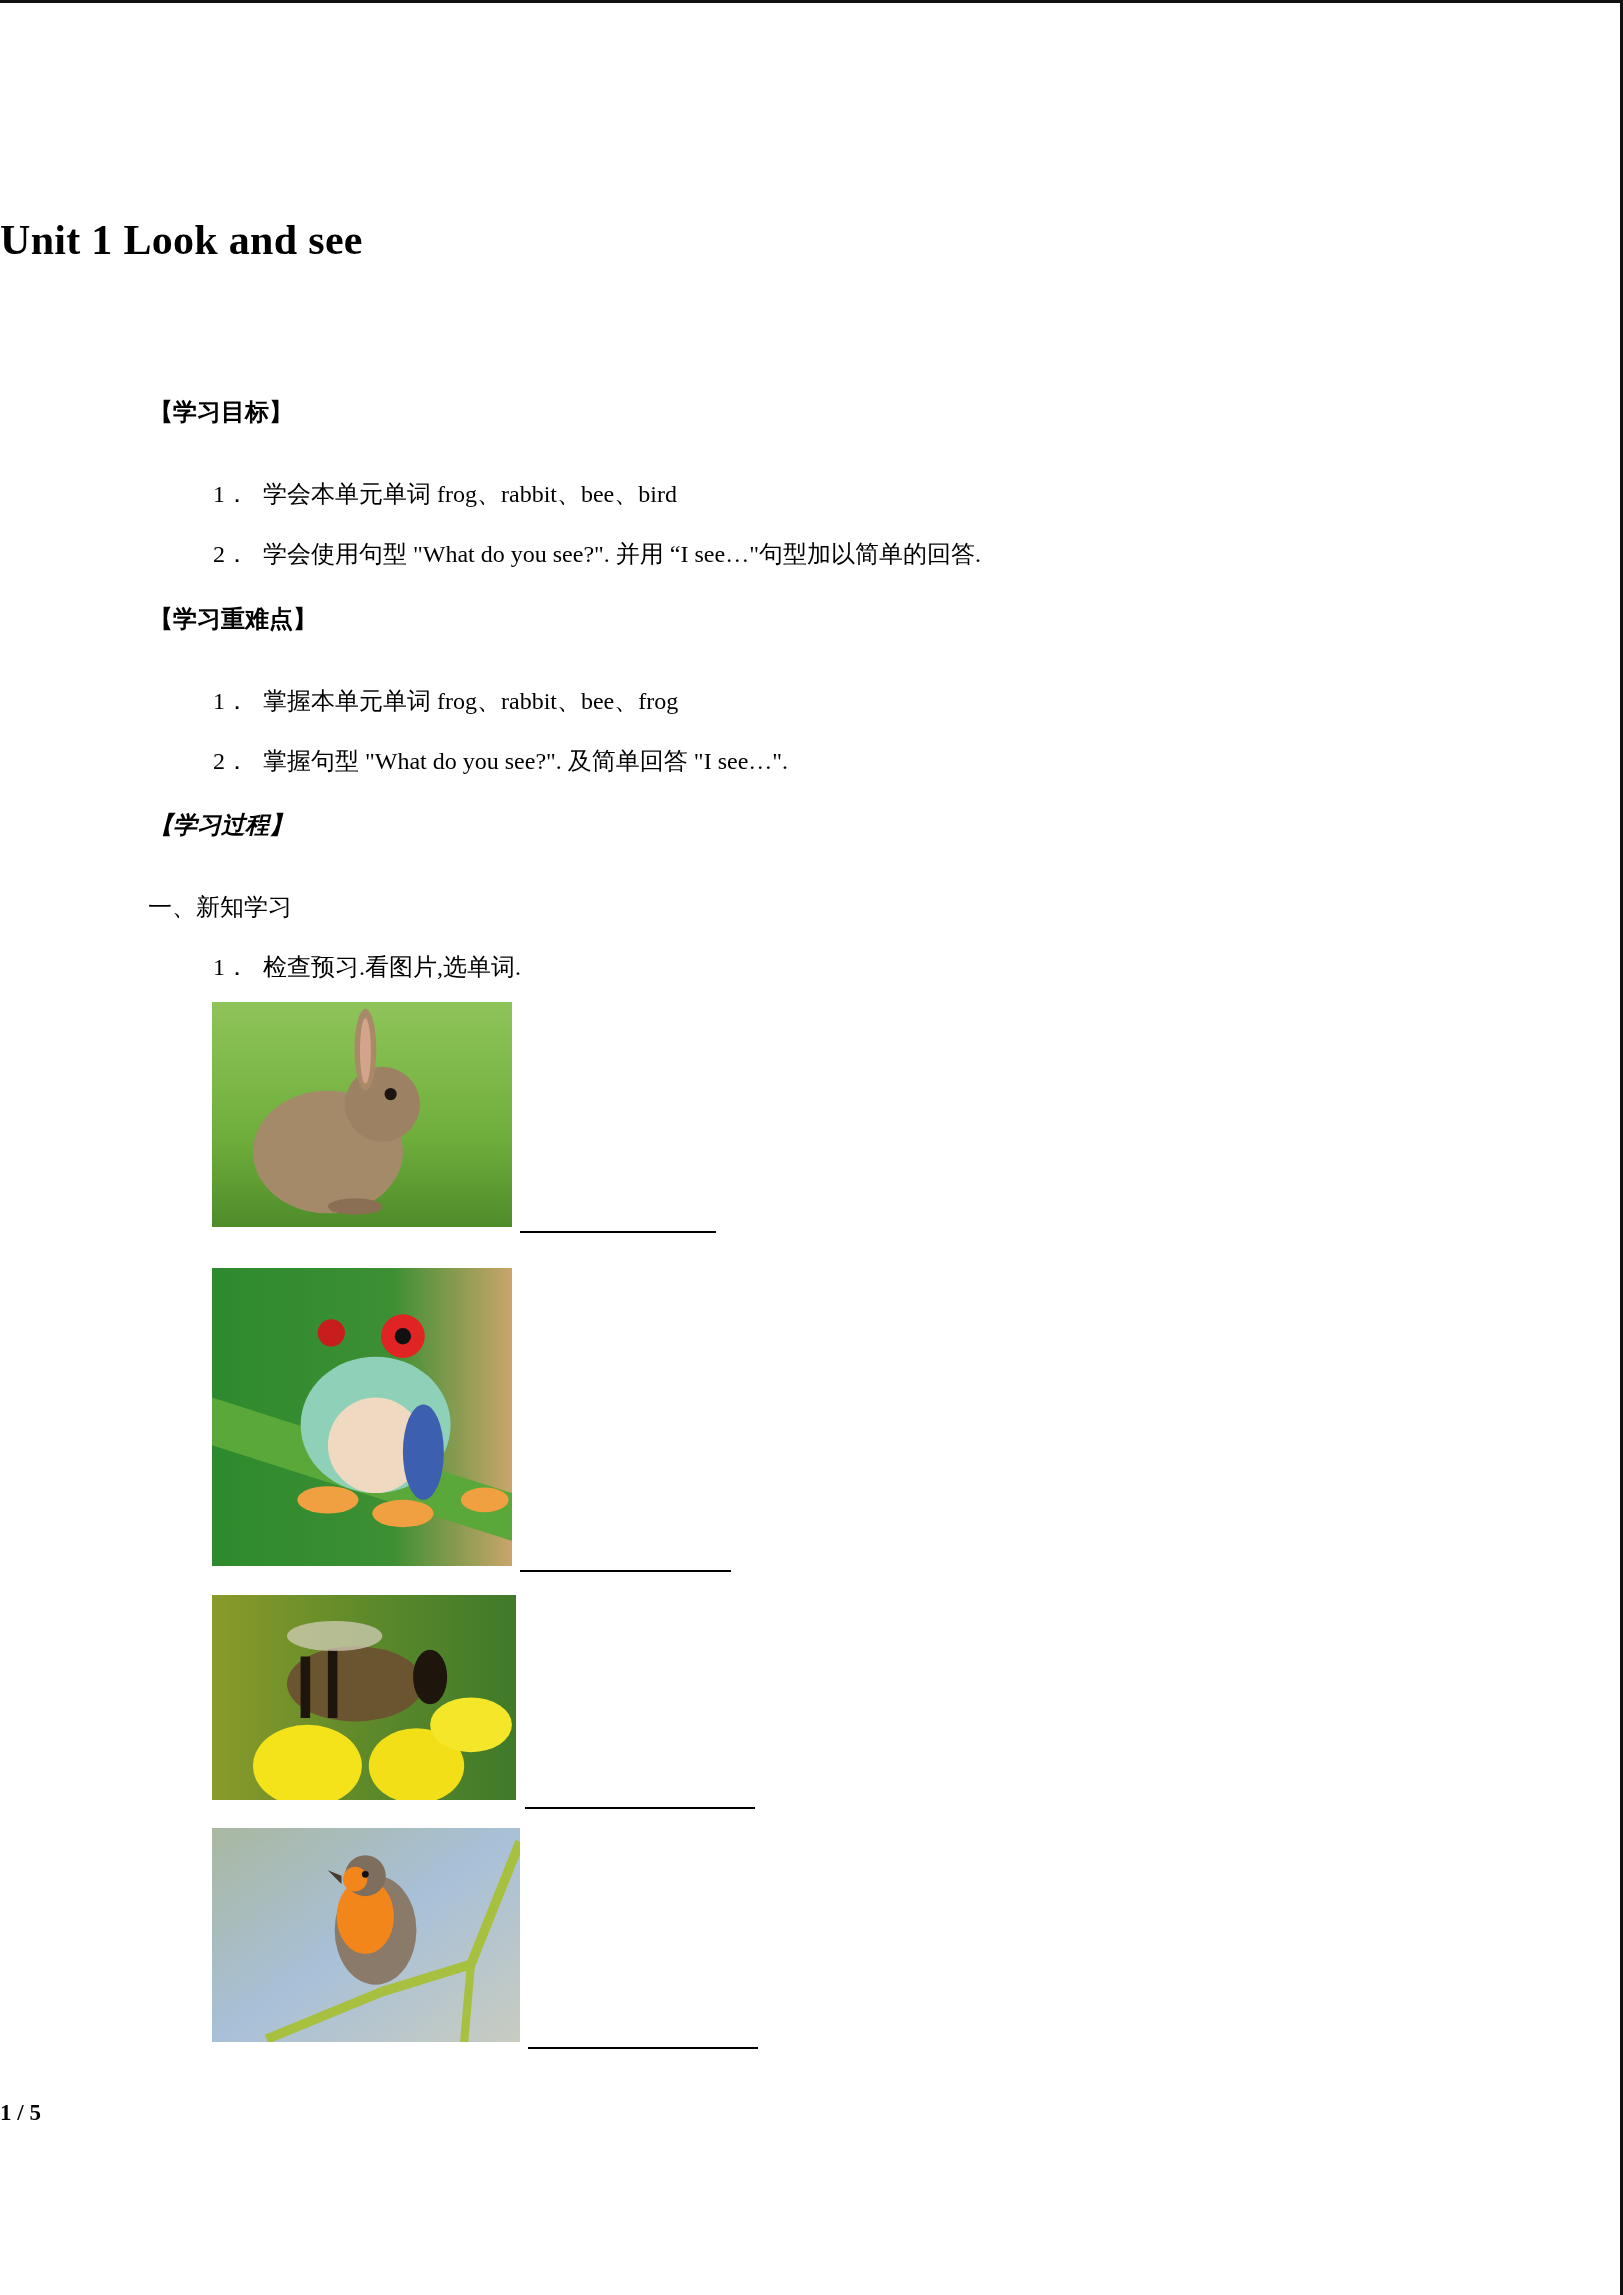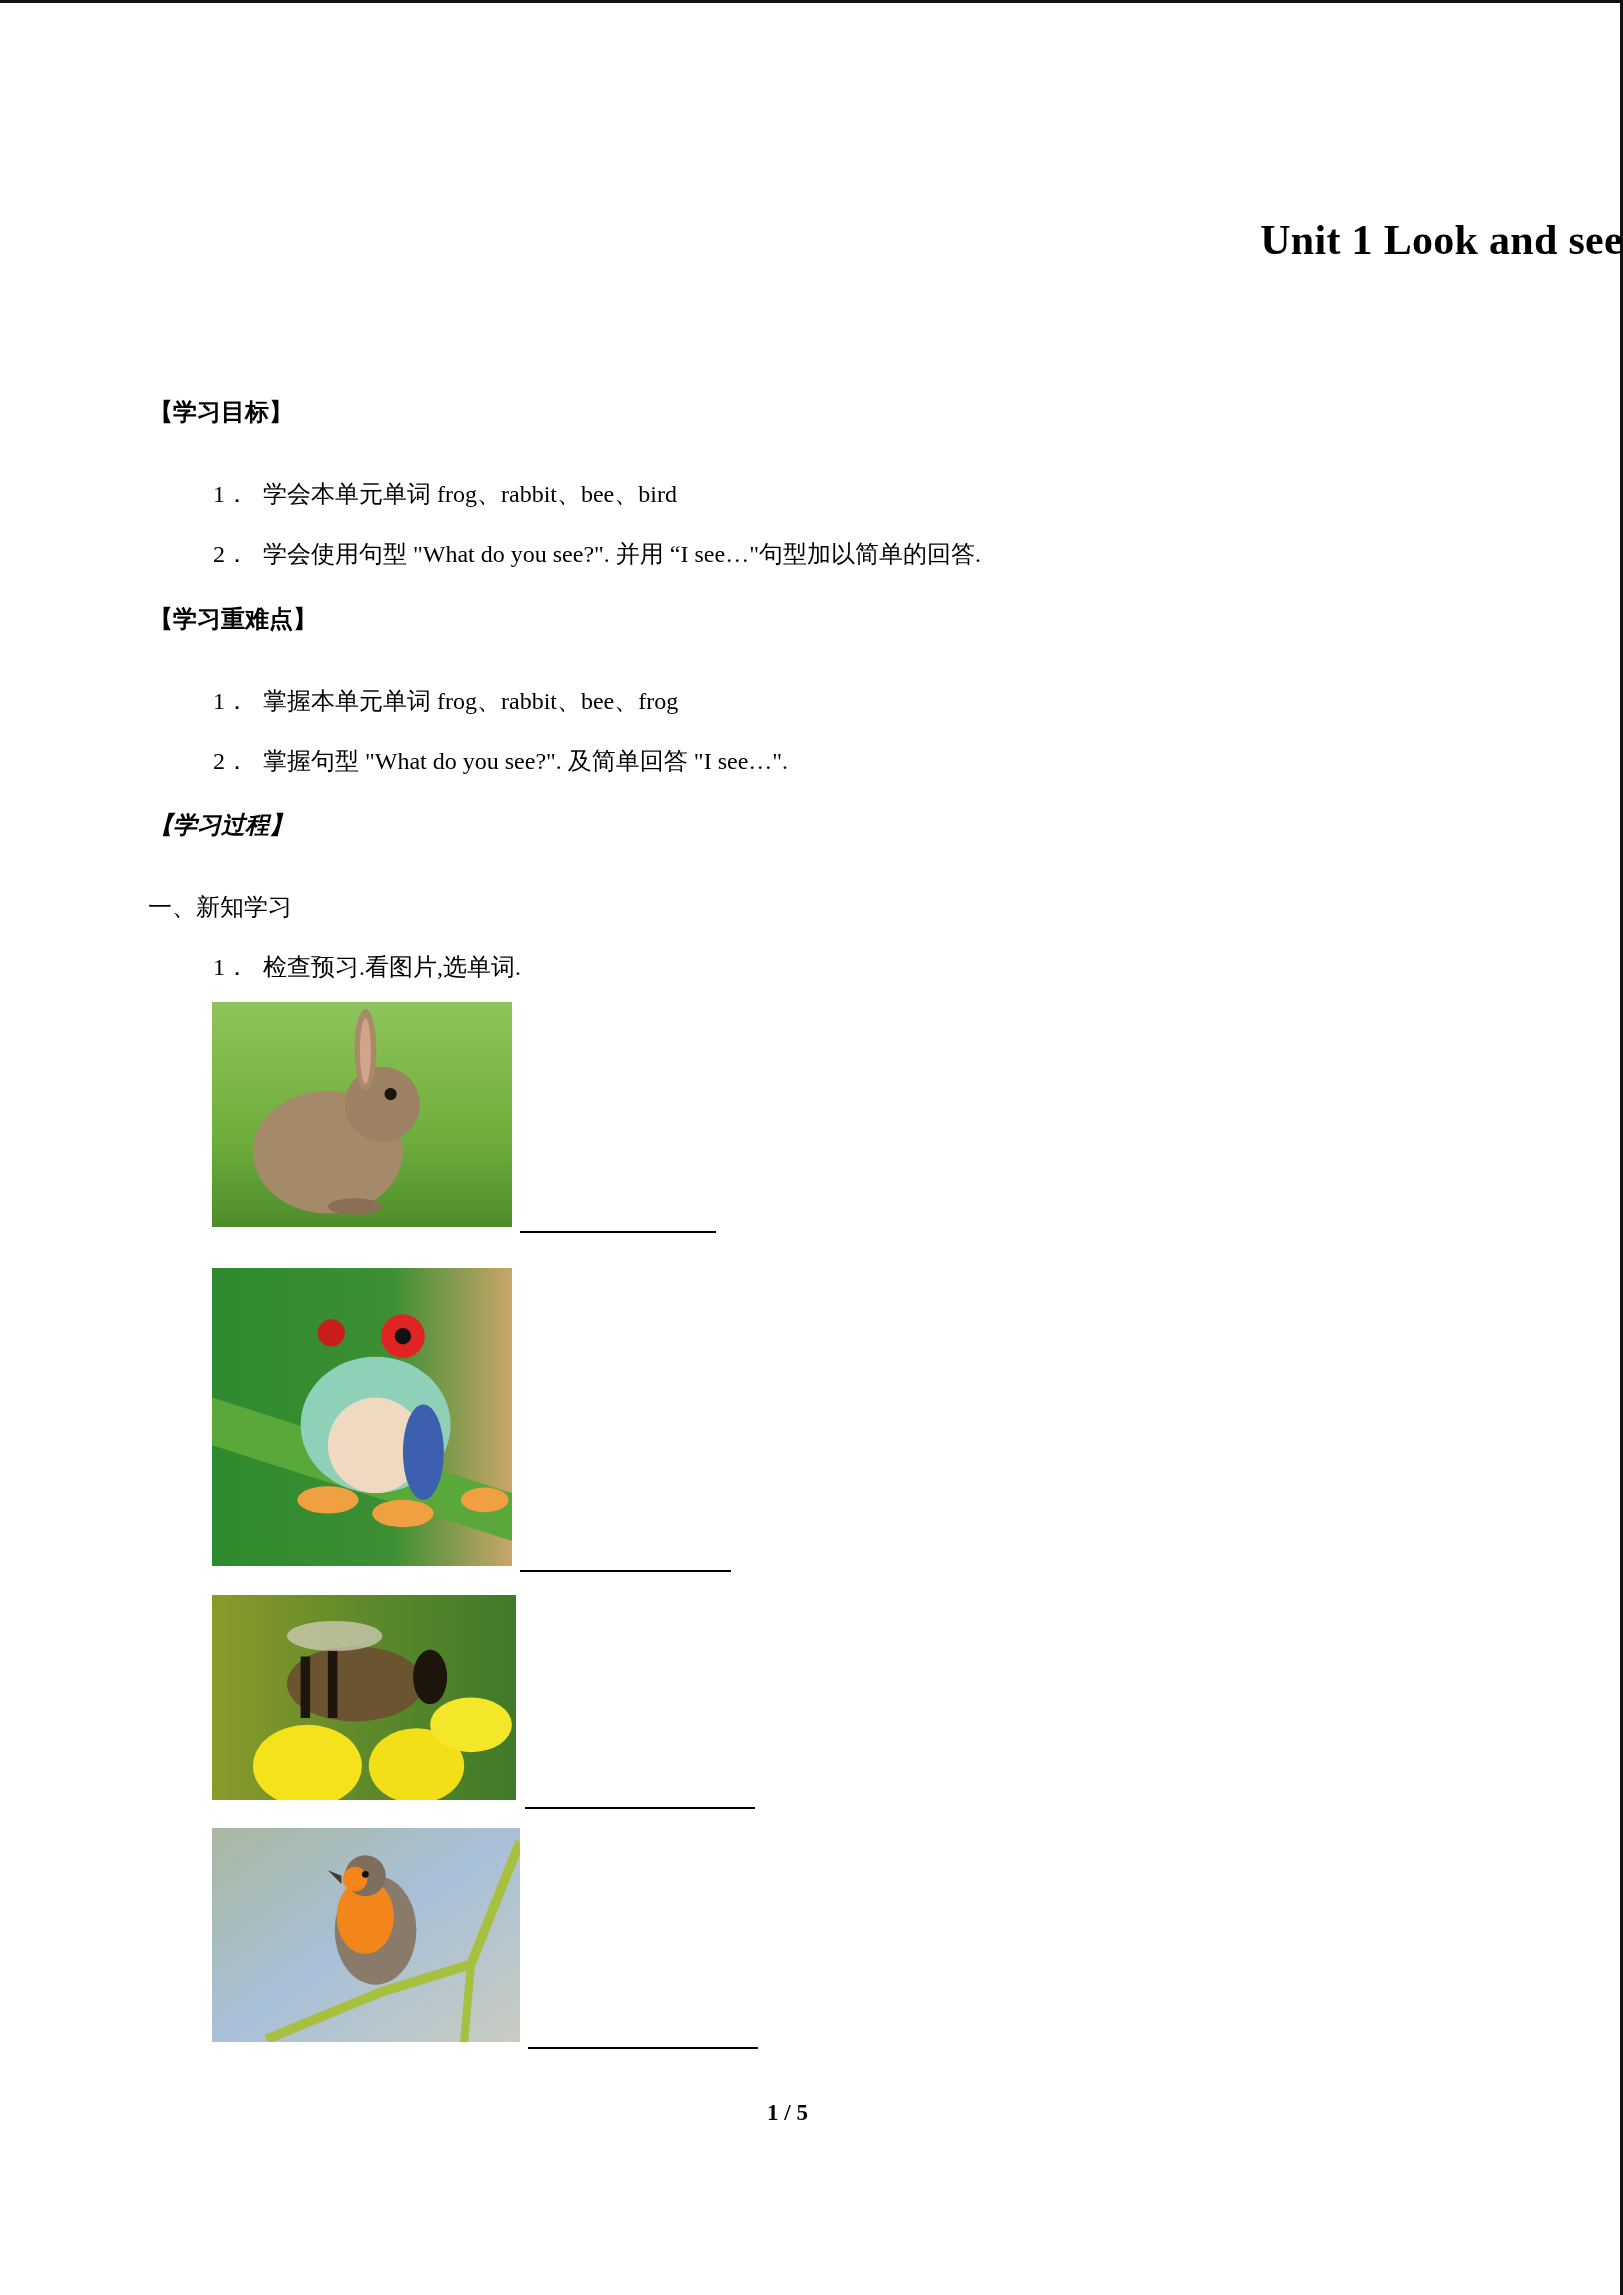--- a/index.html
+++ b/index.html
@@ -18,21 +18,21 @@
   .page-border-top {
     position: absolute; left: 0; top: 0; width: 1623px; height: 2.7px; background: #111;
   }
   .page-border-right {
     position: absolute; right: 0; top: 0; width: 2.7px; height: 2295px; background: #111;
   }
   .title {
     position: absolute;
     left: 0; width: 1623px;
     top: 213px;
-    text-align: right;
+    text-align: left;
     font-weight: bold;
     font-size: 42px;
     line-height: 55px;
     letter-spacing: 0.3px;
   }
   .heading {
     position: absolute;
     left: 149px;
     font-weight: bold;
     font-size: 24px;
@@ -53,21 +53,20 @@
   .photo svg { display: block; width: 100%; height: 100%; }
   .answer-line {
     position: absolute;
     height: 2px;
     background: #000;
   }
   .page-number {
     position: absolute;
     left: 0; width: 1575px;
     top: 2098px;
-    text-align: center;
     font-weight: bold;
     font-size: 23px;
     line-height: 30px;
   }
 </style>
 </head>
 <body>
 
 <div class="page-border-top"></div>
 <div class="page-border-right"></div>

